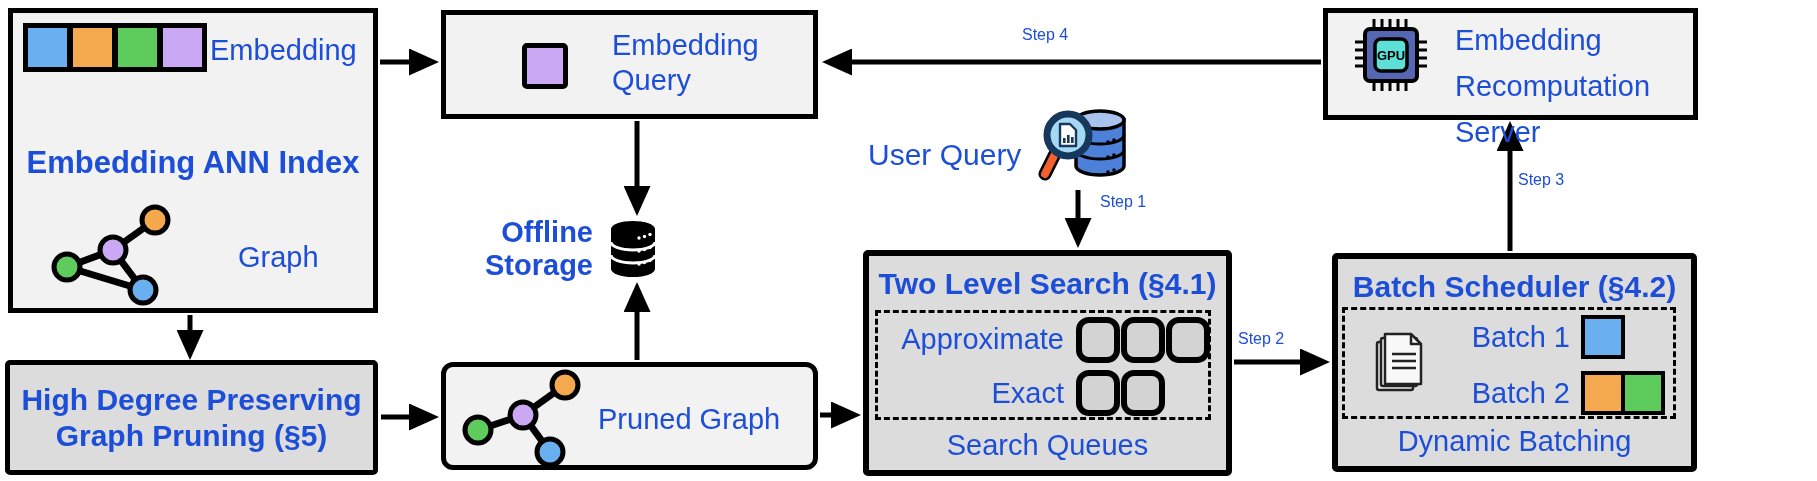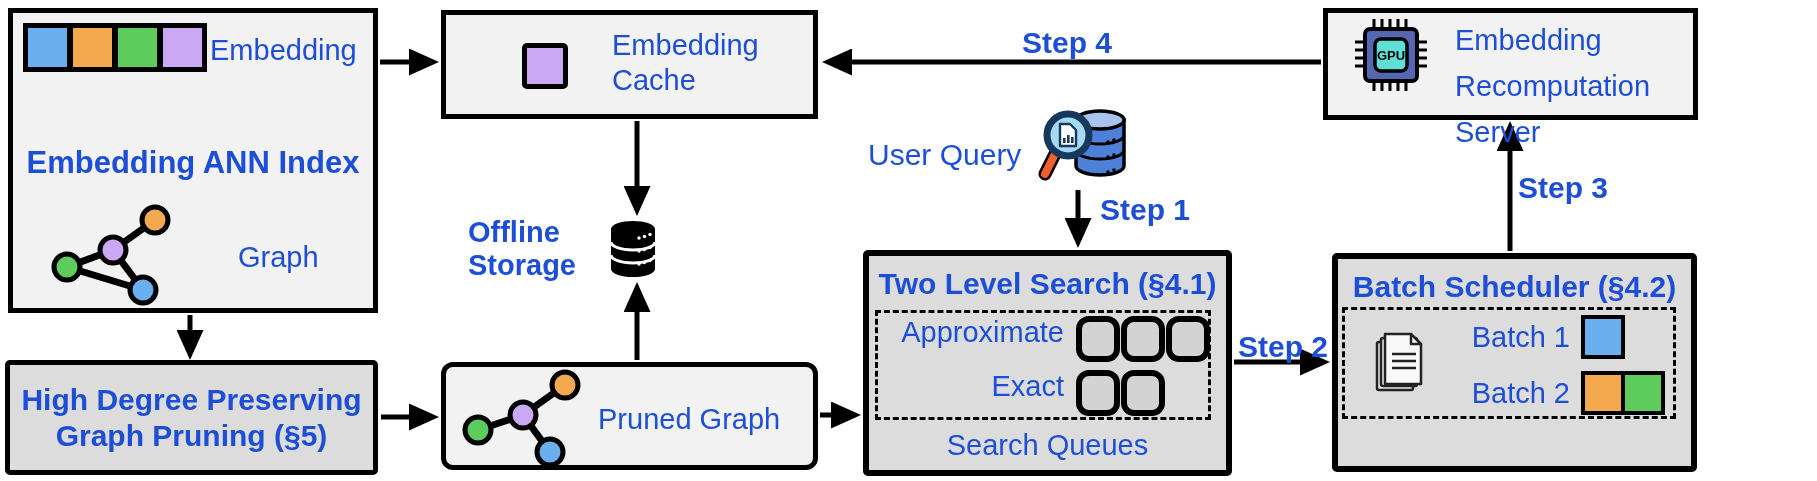--- a/index.html
+++ b/index.html
@@ -3,31 +3,31 @@
 <meta charset="utf-8">
 <style>
   html,body{margin:0;padding:0;background:#fff;}
   .canvas{
     position:relative;width:1817px;height:481px;background:#ffffff;
     font-family:"Liberation Sans",sans-serif;color:#1d4ed8;overflow:hidden;
   }
   .abs{position:absolute;}
   .box{position:absolute;background:#f2f2f2;border:5px solid #000;box-sizing:border-box;}
   .box.dark{background:#dcdcdc;border-width:6px;border-radius:5px;}
-  .step-label{position:absolute;font-weight:bold;font-size:30px;white-space:nowrap;}
+  .step-label{position:absolute;font-weight:normal;font-size:16px;white-space:nowrap;}
   
   .emb-strip{position:absolute;left:10px;top:10px;display:flex;gap:6px;background:#000;padding:5px;}
   .emb-sq{width:39px;height:39px;}
   .ann-title{position:absolute;top:132px;width:100%;text-align:center;font-size:31px;font-weight:bold;}
   
   .cache-sq{position:absolute;left:76px;top:28px;width:46px;height:46px;border:5px solid #000;border-radius:5px;box-sizing:border-box;}
   
   .dashed{position:absolute;border:3px dashed #000;box-sizing:border-box;}
   .queue-rows{position:absolute;inset:0;display:flex;flex-direction:column;gap:6px;padding-top:3px;}
-  .queue-row{display:flex;align-items:flex-start;height:50px;}
+  .queue-row{display:flex;align-items:center;height:50px;}
   .queue-label{flex:0 0 186px;text-align:right;padding-right:12px;font-size:29px;}
   .slots{display:flex;gap:1px;}
   .slot{width:44px;height:46px;border:6px solid #000;border-radius:13px;background:#d3d3d3;box-sizing:border-box;}
   .caption{position:absolute;bottom:8px;width:100%;text-align:center;font-size:29px;}
   .panel-title{text-align:center;font-size:30px;font-weight:bold;margin-top:11px;}
   
   .batch-rows{position:absolute;left:105px;top:2px;right:0;display:flex;flex-direction:column;gap:6px;}
   .batch-row{display:flex;align-items:center;height:50px;}
   .batch-label{flex:0 0 120px;text-align:right;margin-right:11px;font-size:29px;}
   .batch-group{display:flex;gap:4px;background:#000;padding:4px;}
@@ -81,24 +81,24 @@
         <circle cx="68" cy="58" r="13" fill="#CBA8F3"></circle>
         <circle cx="22" cy="75" r="13" fill="#5DCC5D"></circle>
         <circle cx="98" cy="98" r="13" fill="#6AAFF0"></circle>
       </g>
     </svg>
     <div class="abs" style="left:225px;top:228px;font-size:29px;">Graph</div>
   </div>
 
   <div class="box" style="left:441px;top:10px;width:377px;height:109px;">
     <div class="cache-sq" style="background:#CBA8F3;"></div>
-    <div class="abs" style="left:166px;top:13px;width:185px;font-size:29px;line-height:35px;">Embedding Cache</div>
-  </div>
-
-  <div class="abs" style="left:468px;top:216px;width:125px;text-align:left;font-size:29px;font-weight:bold;line-height:33px;">Offline Storage</div>
+    <div class="abs" style="left:166px;top:13px;width:185px;font-size:29px;line-height:35px;">Embedding Query</div>
+  </div>
+
+  <div class="abs" style="left:468px;top:216px;width:125px;text-align:right;font-size:29px;font-weight:bold;line-height:33px;">Offline Storage</div>
   <svg class="abs" style="left:608px;top:220px;" width="50" height="58" viewBox="0 0 50 58">
     <path d="M3,9 V49 a22,8 0 0 0 44,0 V9 z" fill="#000"></path>
     <ellipse cx="25" cy="9" rx="22" ry="8" fill="#000"></ellipse>
     <path d="M3,22 a22,8 0 0 0 44,0" fill="none" stroke="#fff" stroke-width="3"></path>
     <path d="M3,35 a22,8 0 0 0 44,0" fill="none" stroke="#fff" stroke-width="3"></path>
     <g fill="#fff">
       <circle cx="31" cy="18" r="1.7"></circle>
         <circle cx="36.5" cy="16.5" r="1.7"></circle>
         <circle cx="42" cy="14.5" r="1.7"></circle>
       <circle cx="31" cy="31" r="1.7"></circle>
@@ -191,20 +191,21 @@
           </div>
           <div class="batch-row">
             <span class="batch-label">Batch 2</span>
             <div class="batch-group">
               <div class="batch-sq" style="background: rgb(245, 169, 79);"></div>
               <div class="batch-sq" style="background: rgb(93, 204, 93);"></div>
             </div>
           </div>
         </div>
     </div>
+    <div class="caption">Dynamic Batching</div>
   </div>
 
   <div class="box" style="left:1323px;top:8px;width:375px;height:112px;">
     <svg class="abs" style="left:24px;top:3px;" width="78" height="78" viewBox="0 0 78 78">
       <g stroke="#000" stroke-width="3">
         <line x1="22" y1="3" x2="22" y2="12"></line>
           <line x1="30" y1="3" x2="30" y2="12"></line>
           <line x1="38" y1="3" x2="38" y2="12"></line>
           <line x1="46" y1="3" x2="46" y2="12"></line>
           <line x1="54" y1="3" x2="54" y2="12"></line>

